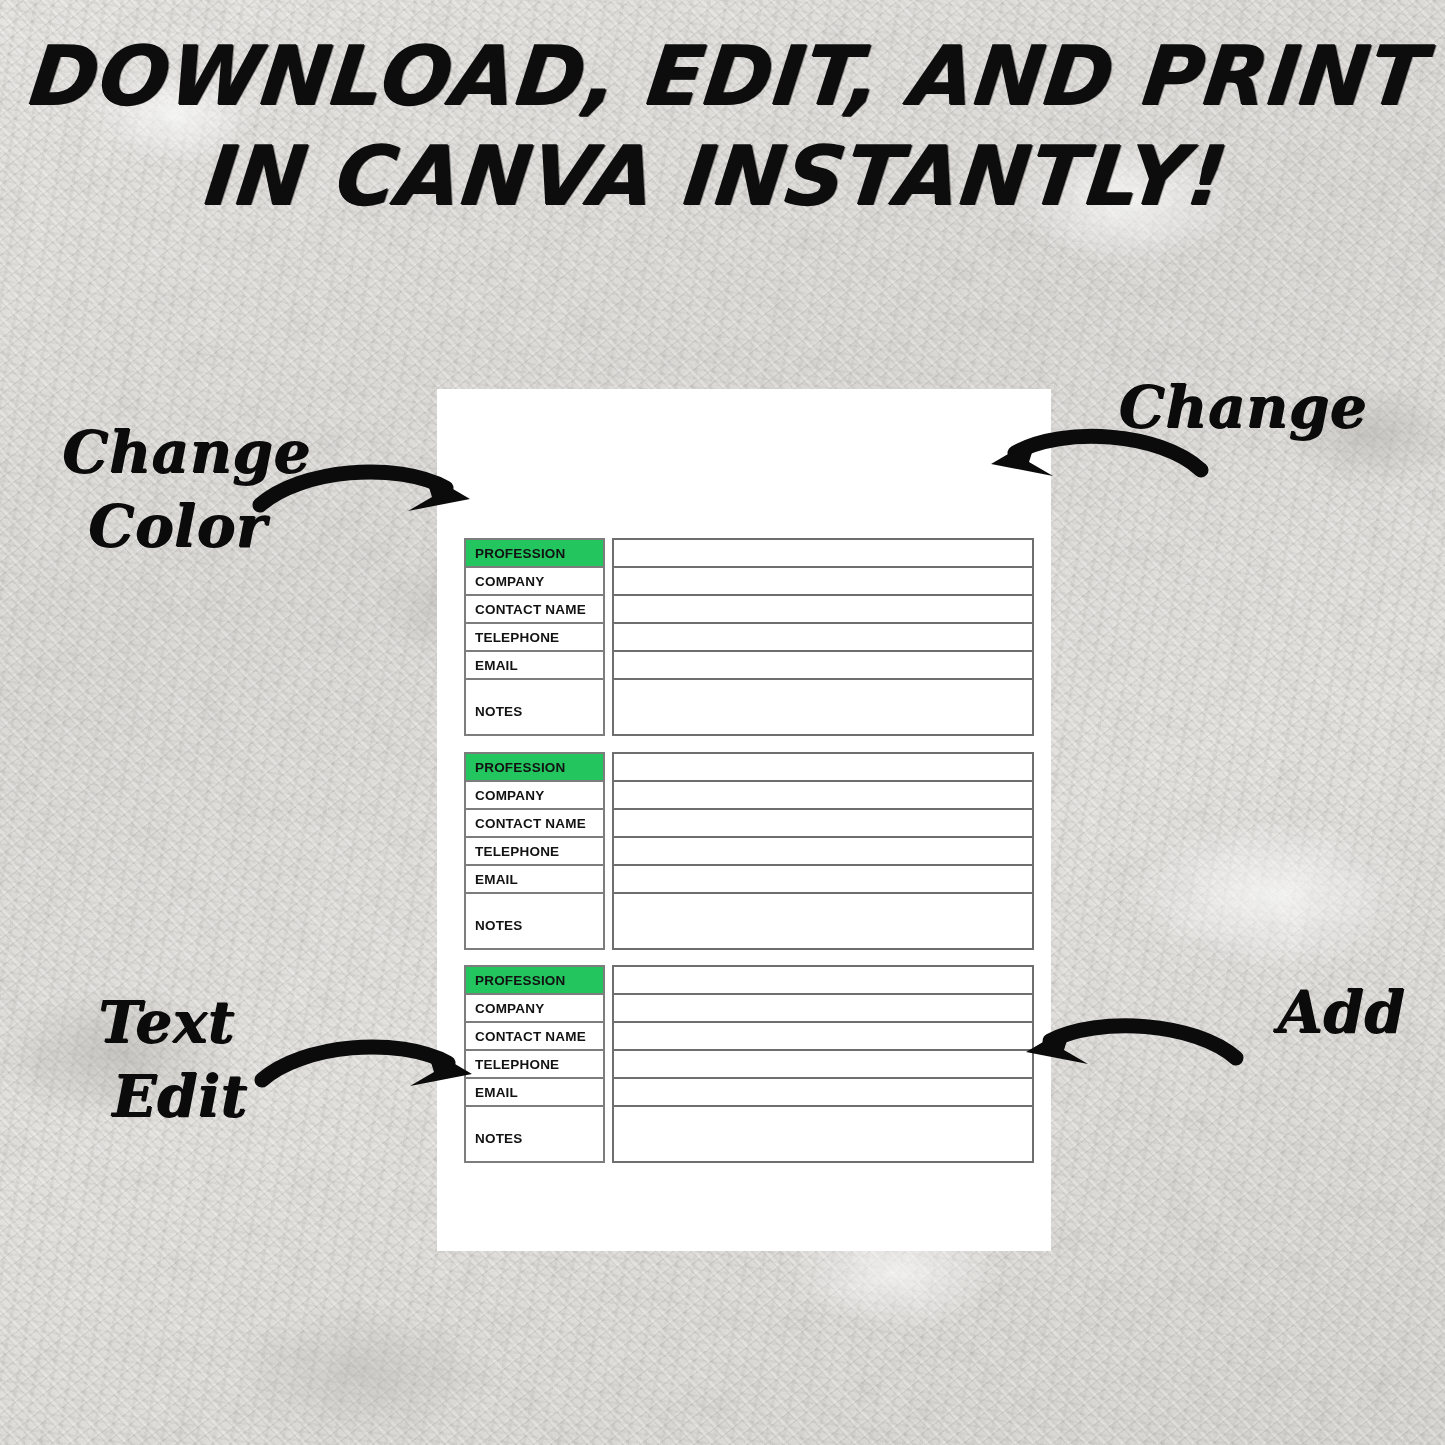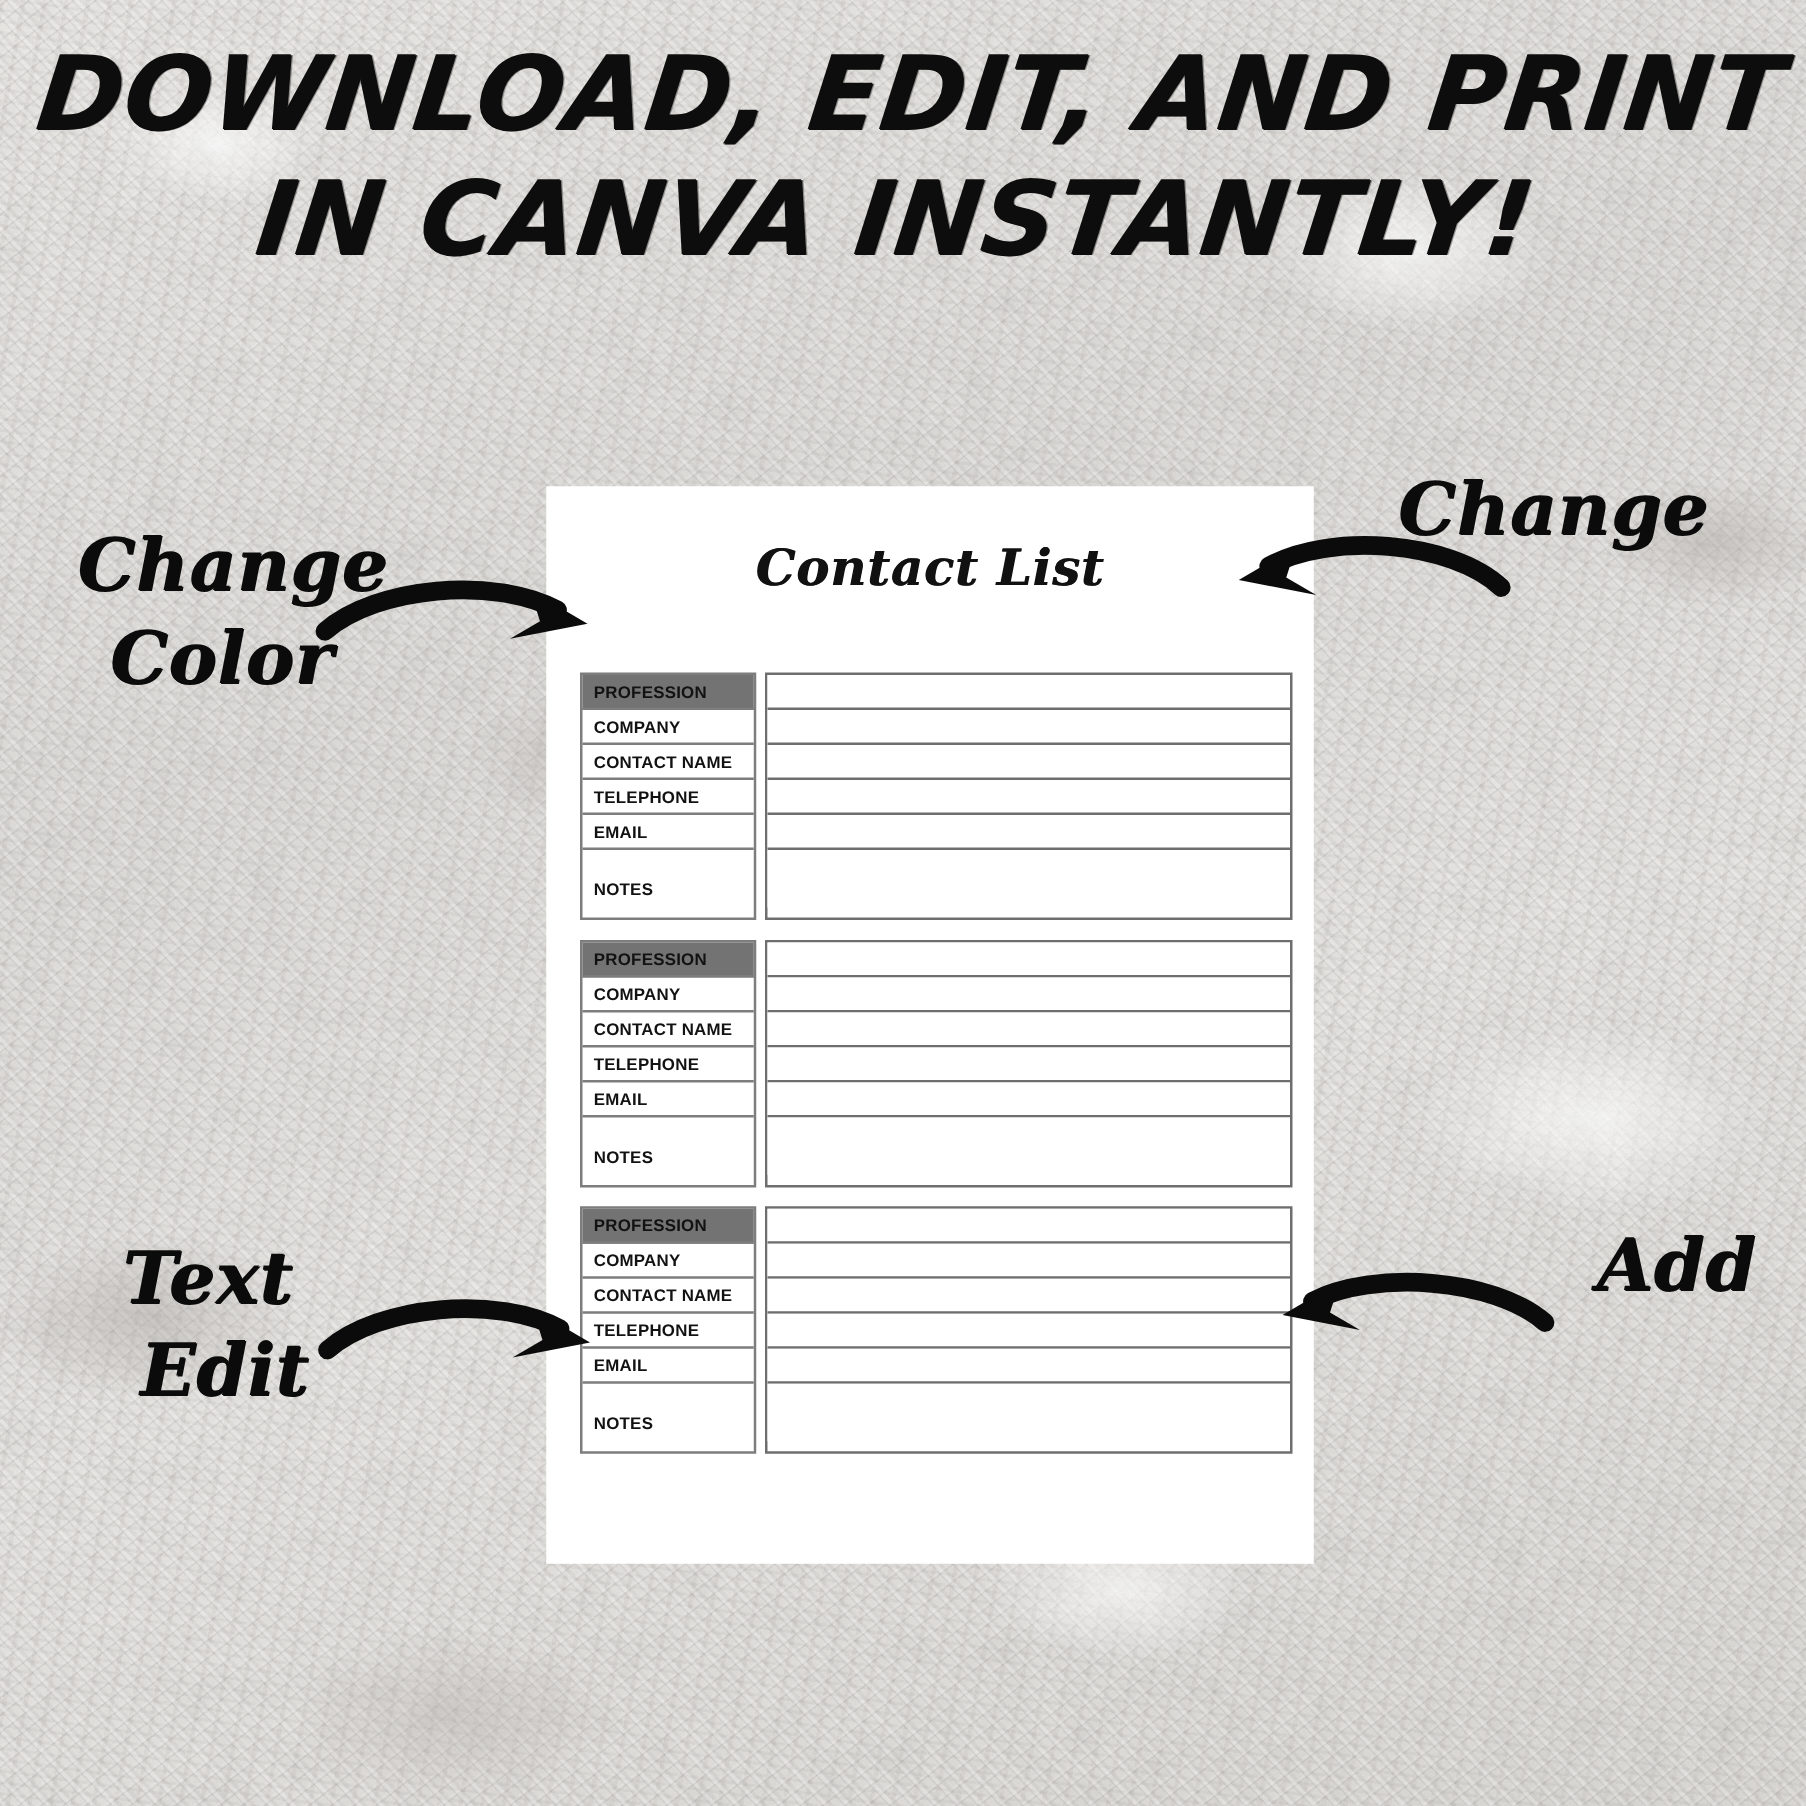--- a/index.html
+++ b/index.html
@@ -131,21 +131,21 @@
     display: flex;
     align-items: center;
     padding-left: 9px;
     font-size: 13.5px;
     font-weight: 700;
     color: #121212;
     letter-spacing: 0.2px;
     white-space: nowrap;
   }
   .label-cell.is-header {
-    background: #737373;
+    background: #22c55e;
   }
   .label-cell.is-notes {
     height: 54px;
     border-bottom: none;
     align-items: center;
     padding-top: 8px;
   }
 
   .value-cell {
     height: 28px;
@@ -215,21 +215,20 @@
   <rect width="1445" height="1445" filter="url(#grainFilter)" opacity="0.35"></rect>
 </svg>
 
 <div class="headline">
   <span class="l1">DOWNLOAD, EDIT, AND PRINT</span>
   <span class="l2">IN CANVA INSTANTLY!</span>
 </div>
 
 <div id="page-sheet">
 
-  <div id="sheet-title">Contact List</div>
 
   <div class="contact-block block-1">
     <div class="label-col">
       <div class="label-cell is-header">PROFESSION</div>
       <div class="label-cell">COMPANY</div>
       <div class="label-cell">CONTACT NAME</div>
       <div class="label-cell">TELEPHONE</div>
       <div class="label-cell">EMAIL</div>
       <div class="label-cell is-notes">NOTES</div>
     </div>

